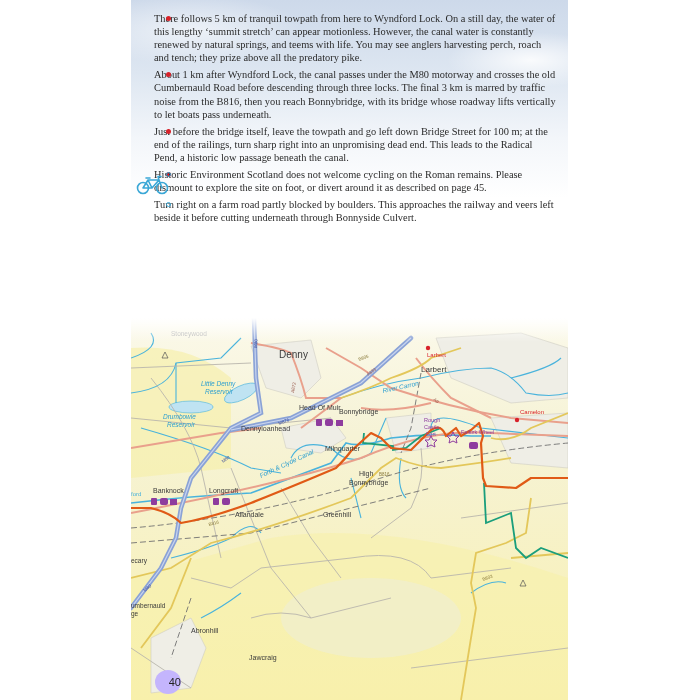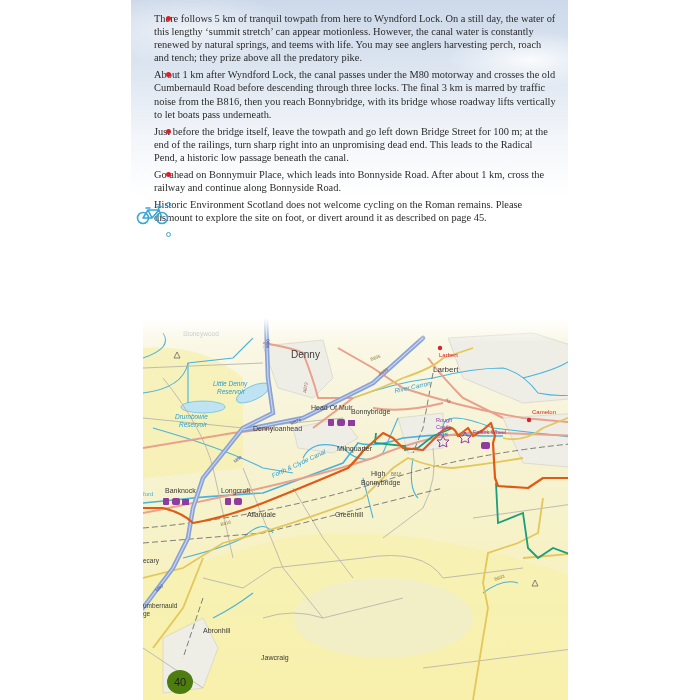--- a/index.html
+++ b/index.html
@@ -23,30 +23,30 @@
     font-family: "Liberation Sans", sans-serif; font-size: 10.4px; line-height: 13.1px; color: #2b2b2b;
   }
   .item { position: relative; padding-left: 23px; padding-right: 12px; margin-bottom: 4px; font-family: Liberation Serif, serif; }
   .bullet {
     position: absolute; left: 35px; top: 4px; width: 5px; height: 5px; border-radius: 50%;
   }
   .bullet.solid { background: #d8222a; }
   .bullet.hollow { width: 3px; height: 3px; border: 1.2px solid #3aa7d6; background: transparent; }
   .bike { position: absolute; left: 5px; top: 7px; width: 33px; height: 20px; }
   .map {
-    position: absolute; left: 12px; top: 318px; width: 484px; height: 382px;
+    position: absolute; left: 0; top: 318px; width: 484px; height: 382px;
   }
   .map svg { display: block; }
   .map-fade {
     position: absolute; left: 0; top: 0; width: 437px; height: 24px;
     background: linear-gradient(180deg, #ffffff 0%, rgba(255,255,255,0) 100%);
   }
   .page-number {
     position: absolute; left: 24px; top: 352px; width: 26px; height: 24px; border-radius: 50%;
-    background: #4d7c0f; font-size: 11px; line-height: 24px; text-align: center; color: #222;
+    background: #c4b5fd; font-size: 11px; line-height: 24px; text-align: right; color: #222;
   }
 </style>
 </head>
 <body>
 
 <div class="page">
   <div class="sky"></div>
 
   <div class="text-block">
     <div class="item">
@@ -56,35 +56,35 @@
     <div class="item">
       <span class="bullet solid"></span>
       <span>About 1 km after Wyndford Lock, the canal passes under the M80 motorway and crosses the old Cumbernauld Road before descending through three locks.  The final 3 km is marred by traffic noise from the B816, then you reach Bonnybridge, with its bridge whose roadway lifts vertically to let boats pass underneath.</span>
     </div>
     <div class="item">
       <span class="bullet solid"></span>
       <span>Just before the bridge itself, leave the towpath and go left down Bridge Street for 100 m; at the end of the railings, turn sharp right into an unpromising dead end.  This leads to the Radical Pend, a historic low passage beneath the canal.</span>
     </div>
     <div class="item">
       <span class="bullet solid"></span>
-      <span>Go ahead on Bonnymuir Place, which leads into Bonnyside Road.   After about 1 km, cross the railway and continue along Bonnyside Road.</span>
     </div>
     <div class="item">
       <svg class="bike" viewBox="0 0 33 20">
         <g fill="none" stroke="#3aa7d6" stroke-width="1.6" stroke-linecap="round" stroke-linejoin="round">
           <circle cx="7" cy="13" r="5.5"></circle>
           <circle cx="26" cy="13" r="5.5"></circle>
           <path d="M7 13 L12 5 L23 5 L26 13 M12 5 L16 13 L23 5 M16 13 L7 13 M10 3 L14 3 M23 5 L22 1.5 L25 1.5"></path>
         </g>
       </svg>
       <span class="bullet hollow"></span>
       <span>Historic Environment Scotland does not welcome cycling on the Roman remains. Please dismount to explore the site on foot, or divert around it as described on page 45.</span>
     </div>
     <div class="item">
       <span class="bullet hollow"></span>
+      <span>Turn right on a farm road partly blocked by boulders.  This approaches the railway and veers left beside it before cutting underneath through Bonnyside Culvert.</span>
     </div>
   </div>
 
   <div class="map">
     <svg width="437" height="382" viewBox="0 0 437 382">
       <defs>
         <linearGradient id="landGrad" x1="0" y1="0" x2="0" y2="1">
           <stop offset="0" stop-color="#fbf9ea"></stop>
           <stop offset="0.3" stop-color="#f6f3d6"></stop>
           <stop offset="1" stop-color="#f8f0b0"></stop>

